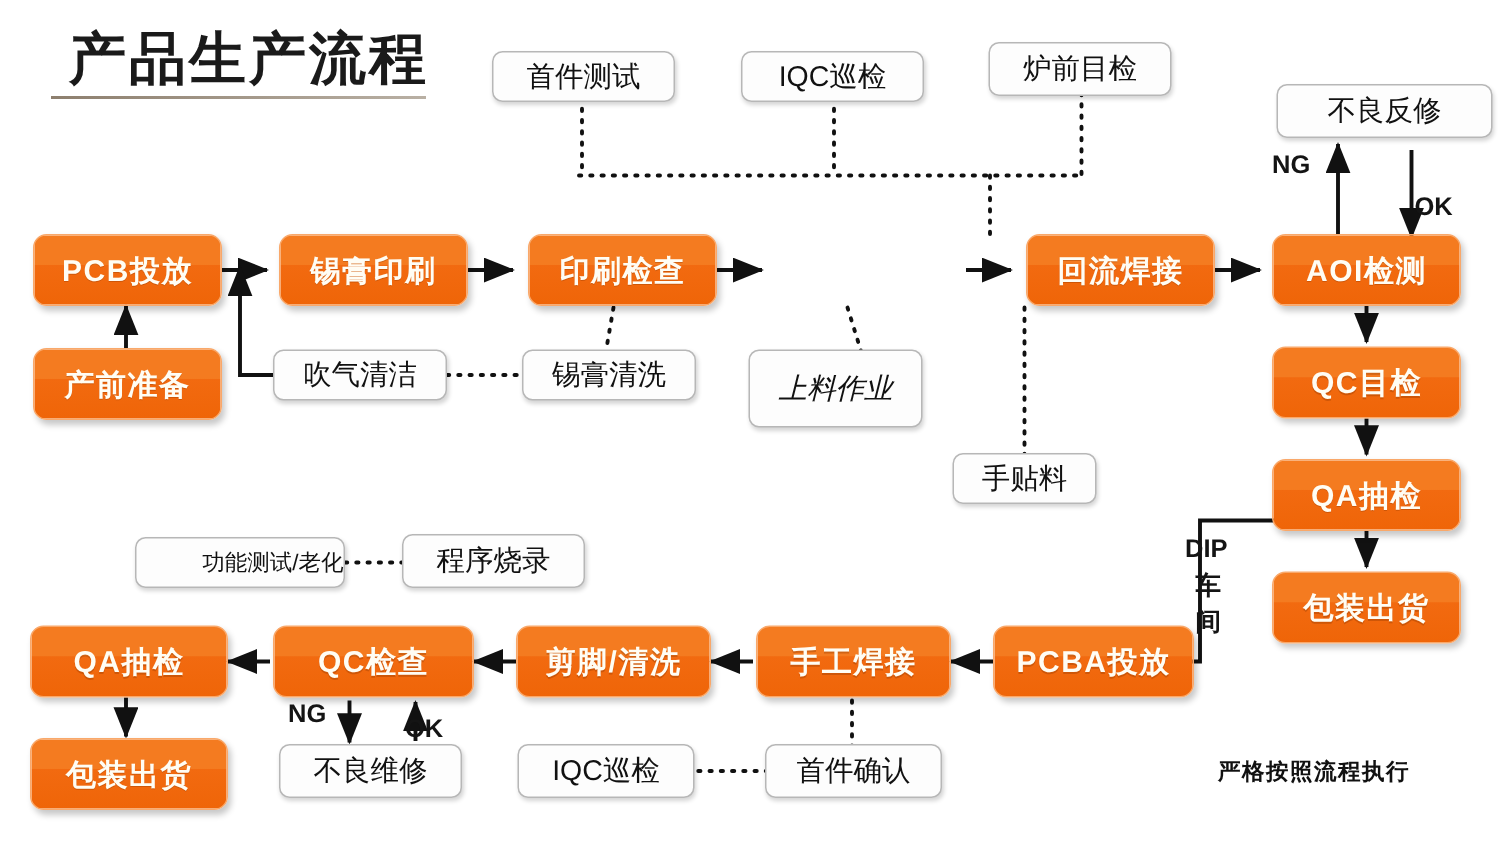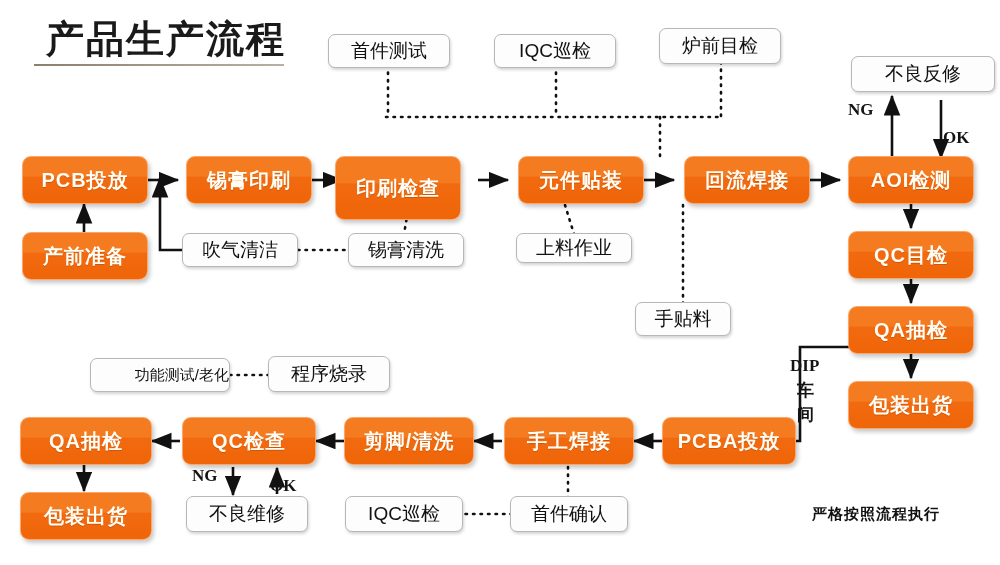--- a/index.html
+++ b/index.html
@@ -58,21 +58,21 @@
     white-space:nowrap;
     box-sizing:border-box;
   }
   .note.small{font-size:15px;justify-content:flex-end;}
 
   
   .tag{
     position:absolute;
     font-size:17px;font-weight:bold;color:#141414;
     white-space:nowrap;
-    font-family:Liberation Serif, serif;
+    font-family:Liberation Sans, sans-serif;
   }
   .footer-note{
     position:absolute;
     font-size:15px;font-weight:bold;color:#111;
     letter-spacing:1px;white-space:nowrap;
   }
 </style>
 </head>
 <body>
 
@@ -150,25 +150,22 @@
       <path d="M458,514 L628,514"></path>
     </g>
   </svg>
 
   <div class="node" style="left:22px;top:156px;width:126px;height:48px;">
     <span>PCB投放</span>
   </div>
   <div class="node" style="left:186px;top:156px;width:126px;height:48px;">
     <span>锡膏印刷</span>
   </div>
-  <div class="node" style="left:335px;top:156px;width:126px;height:64px;">
+  <div class="node" style="left:352px;top:156px;width:126px;height:48px;">
     <span>印刷检查</span>
-  </div>
-  <div class="node" style="left:518px;top:156px;width:126px;height:48px;">
-    <span>元件贴装</span>
   </div>
   <div class="node" style="left:684px;top:156px;width:126px;height:48px;">
     <span>回流焊接</span>
   </div>
   <div class="node" style="left:848px;top:156px;width:126px;height:48px;">
     <span>AOI检测</span>
   </div>
 
   <div class="node" style="left:22px;top:232px;width:126px;height:48px;">
     <span>产前准备</span>
@@ -215,21 +212,21 @@
   <div class="note" style="left:851px;top:56px;width:144px;height:36px;">
     <span>不良反修</span>
   </div>
 
   <div class="note" style="left:182px;top:233px;width:116px;height:34px;">
     <span>吹气清洁</span>
   </div>
   <div class="note" style="left:348px;top:233px;width:116px;height:34px;">
     <span>锡膏清洗</span>
   </div>
-  <div class="note" style="left:516px;top:233px;width:116px;height:30px;">
+  <div class="note" style="left:499px;top:233px;width:116px;height:52px;font-style:italic;">
     <span>上料作业</span>
   </div>
   <div class="note" style="left:635px;top:302px;width:96px;height:34px;">
     <span>手贴料</span>
   </div>
 
   <div class="note small" style="left:90px;top:358px;width:140px;height:34px;">
     <span>功能测试/老化</span>
   </div>
   <div class="note" style="left:268px;top:356px;width:122px;height:36px;">

